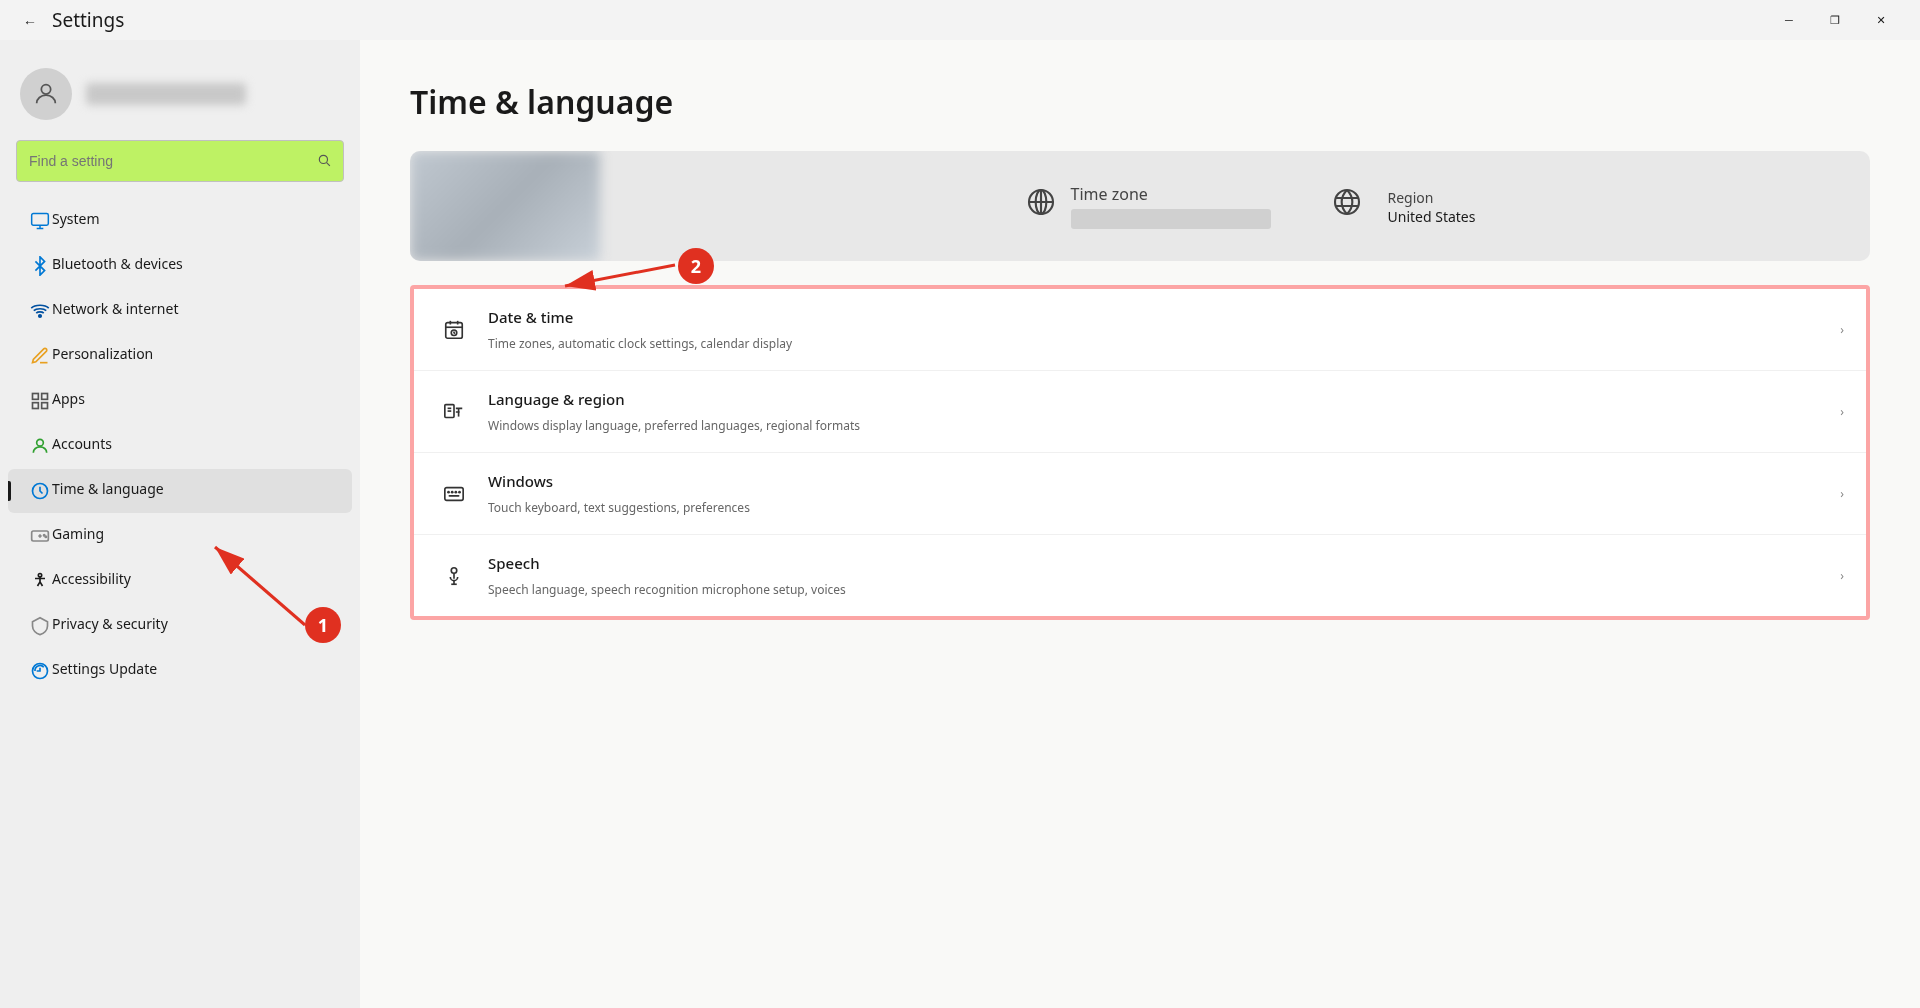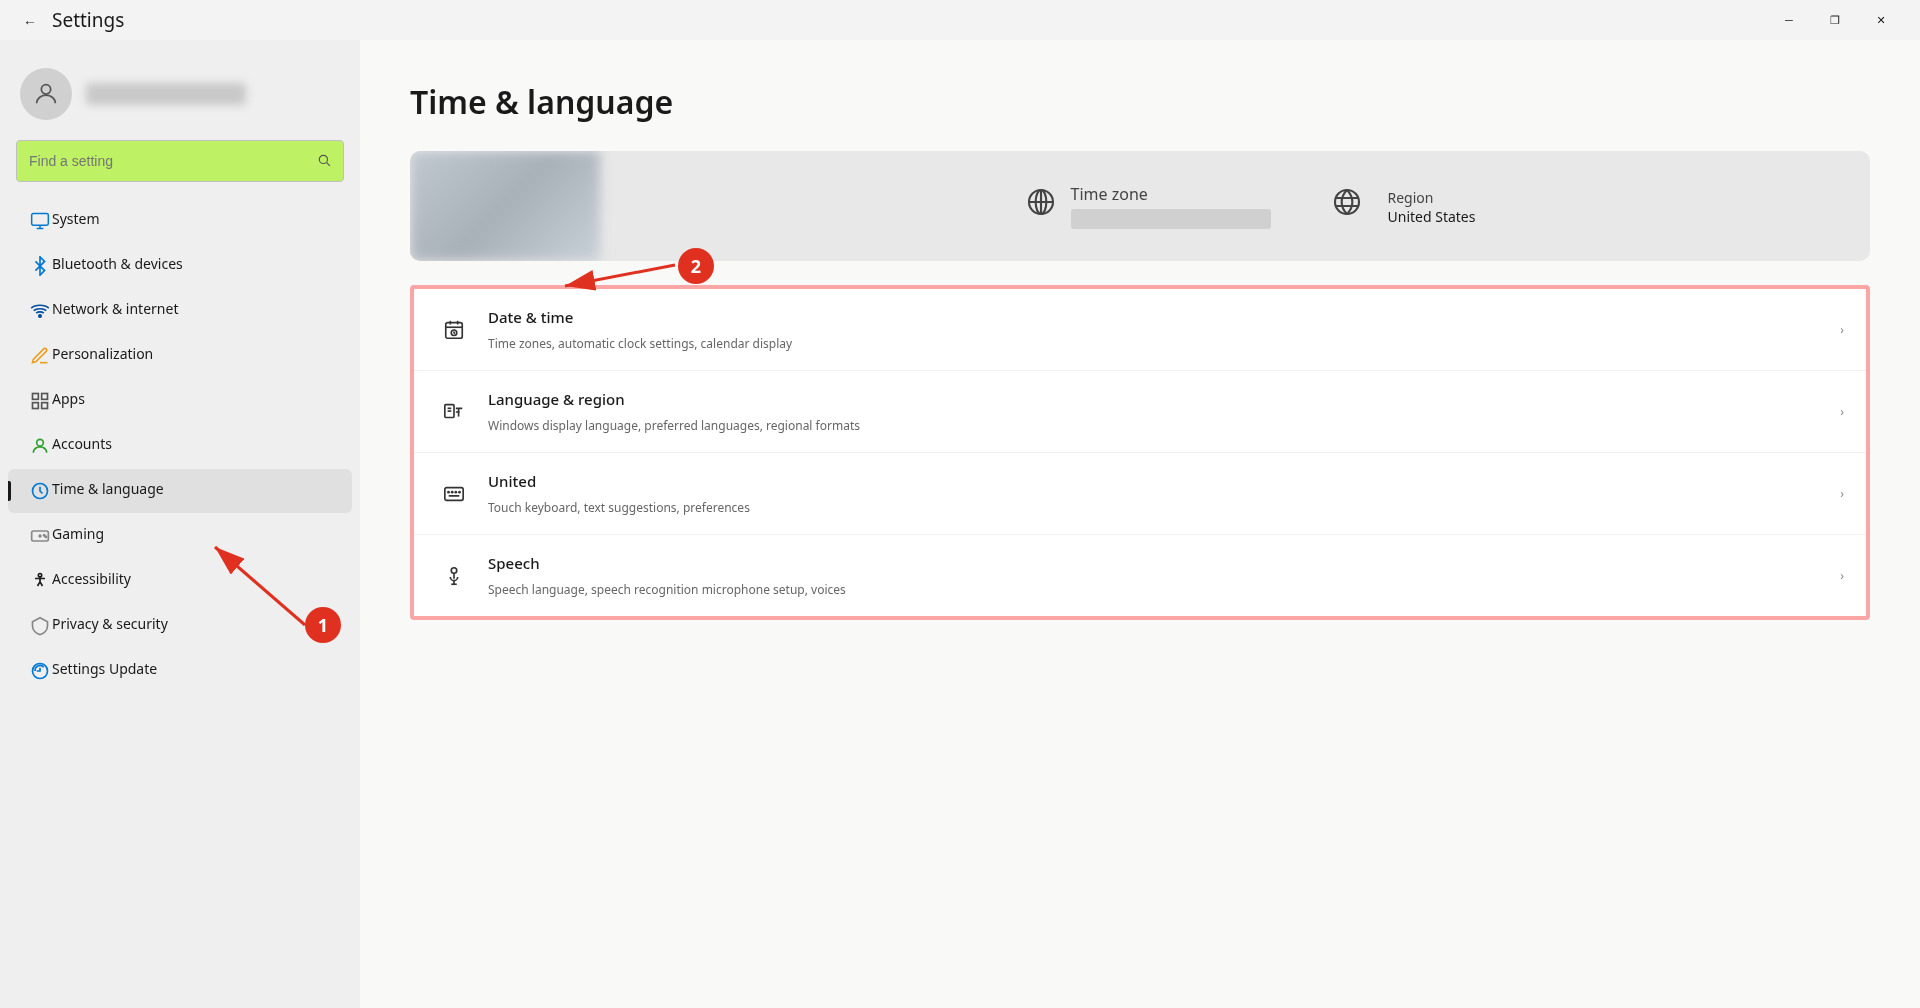--- a/index.html
+++ b/index.html
@@ -543,21 +543,21 @@
           <svg width="22" height="22" viewBox="0 0 24 24" fill="none" stroke="#333" stroke-width="1.8">
             <rect x="2" y="5" width="20" height="14" rx="2"></rect>
             <line x1="6" y1="10" x2="6" y2="10" stroke-width="3" stroke-linecap="round"></line>
             <line x1="10" y1="10" x2="10" y2="10" stroke-width="3" stroke-linecap="round"></line>
             <line x1="14" y1="10" x2="14" y2="10" stroke-width="3" stroke-linecap="round"></line>
             <line x1="18" y1="10" x2="18" y2="10" stroke-width="3" stroke-linecap="round"></line>
             <line x1="7" y1="14" x2="17" y2="14" stroke-width="2" stroke-linecap="round"></line>
           </svg>
         </div>
         <div class="settings-row-text">
-          <div class="settings-row-title">United</div>
+          <div class="settings-row-title">Windows</div>
           <div class="settings-row-desc">Touch keyboard, text suggestions, preferences</div>
         </div>
         <div class="settings-row-chevron">›</div>
       </div>
 
       <div class="settings-row">
         <div class="settings-row-icon">
           <svg width="22" height="22" viewBox="0 0 24 24" fill="none" stroke="#333" stroke-width="1.8">
             <circle cx="12" cy="6" r="3"></circle>
             <path d="M12 9v6"></path>

